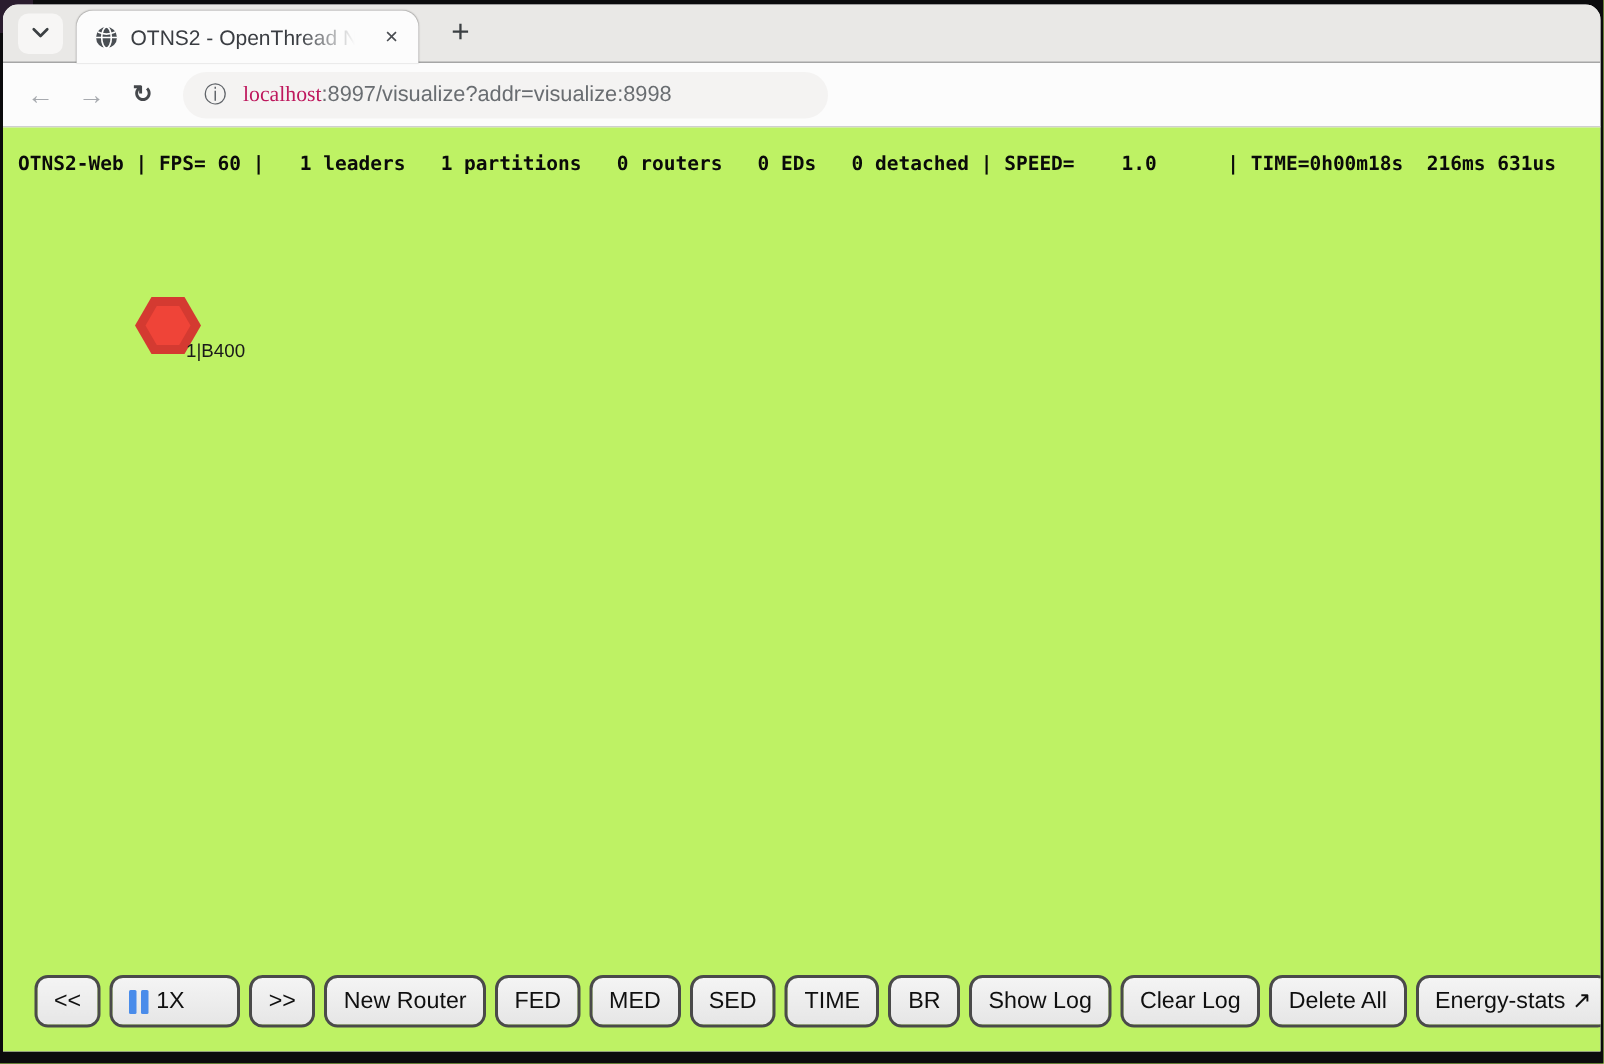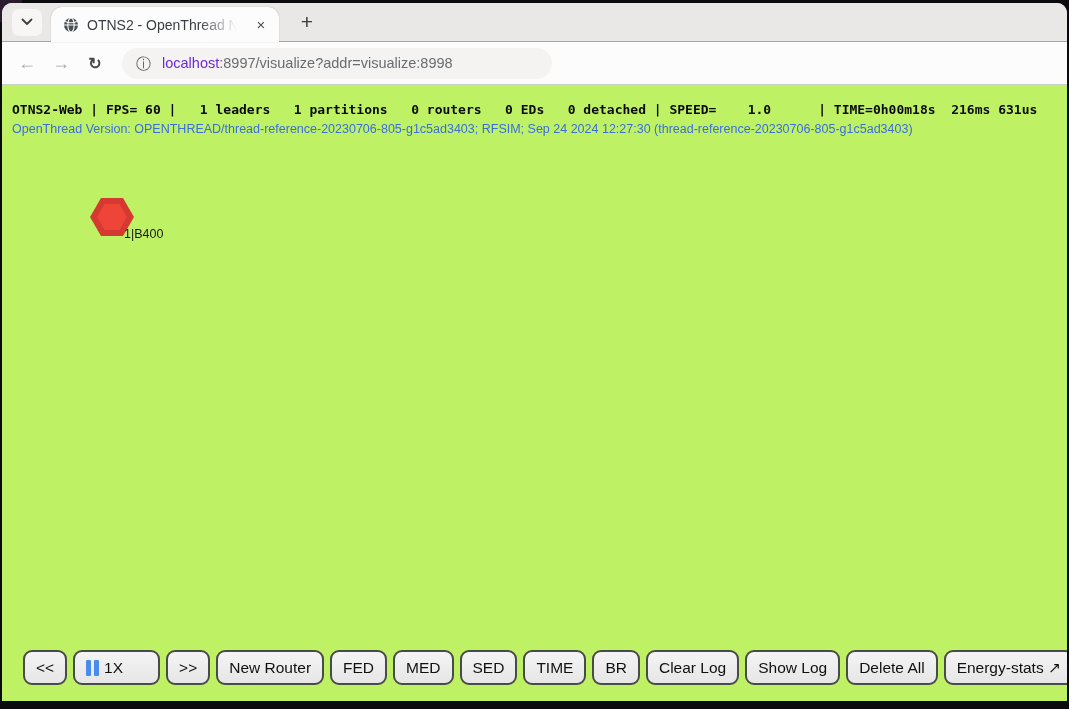--- a/index.html
+++ b/index.html
@@ -68,21 +68,21 @@
   .nav-back, .nav-fwd { color:#a7aaaf; }
   .nav-reload { color:#45484c; font-size:16px; font-weight:bold; }
   .url-pill {
     margin-left:8px; height:31px; width:430px;
     background:#f4f3f2; border-radius:16px;
     display:flex; align-items:center; gap:11px; padding:0 14px;
     cursor:text;
   }
   .info-icon { font-size:15px; color:#5f6368; line-height:1; }
   .url-text { font-size:14.5px; white-space:nowrap; }
-  .url-host { color:#6d28d9; }
+  .url-host { color:#be185d;font-family:Liberation Serif, serif; }
   .url-rest { color:#696d71; }
   
   .content { flex:1; position:relative; background:#bef264; }
   .status-line {
     position:absolute; left:10px; top:17px;
     font-family:"DejaVu Sans Mono", monospace;
     font-weight:bold; font-size:13px; color:#0a0a0a; white-space:pre;
   }
   .version-line {
     position:absolute; left:10px; top:37px;
@@ -140,21 +140,20 @@
     <div class="nav-icon nav-fwd">→</div>
     <div class="nav-icon nav-reload">↻</div>
     <div class="url-pill">
       <span class="info-icon">ⓘ</span>
       <span class="url-text"><span class="url-host">localhost</span><span class="url-rest">:8997/visualize?addr=visualize:8998</span></span>
     </div>
   </div>
 
   <div class="content">
     <div class="status-line">OTNS2-Web | FPS= 60 |   1 leaders   1 partitions   0 routers   0 EDs   0 detached | SPEED=    1.0      | TIME=0h00m18s  216ms 631us</div>
-    <div class="version-line">OpenThread Version: OPENTHREAD/thread-reference-20230706-805-g1c5ad3403; RFSIM; Sep 24 2024 12:27:30 (thread-reference-20230706-805-g1c5ad3403)</div>
 
     <svg class="node" width="48" height="44" viewBox="0 0 48 44">
       <polygon points="2,22 13,3 35,3 46,22 35,41 13,41" fill="#d43a31"></polygon>
       <polygon points="9,22 16.5,9 31.5,9 39,22 31.5,35 16.5,35" fill="#ef4438"></polygon>
     </svg>
     <div class="node-label">1|B400</div>
 
     <div class="toolbar" id="toolbar">
         <button class="tb-btn">
           <span>&lt;&lt;</span>
@@ -181,24 +180,24 @@
         <button class="tb-btn">
           <span>SED</span>
         </button>
         <button class="tb-btn">
           <span>TIME</span>
         </button>
         <button class="tb-btn">
           <span>BR</span>
         </button>
         <button class="tb-btn">
+          <span>Show Log</span>
+        </button>
+        <button class="tb-btn">
           <span>Clear Log</span>
-        </button>
-        <button class="tb-btn">
-          <span>Show Log</span>
         </button>
         <button class="tb-btn">
           <span>Delete All</span>
         </button>
         <button class="tb-btn">
           <span>Energy-stats ↗</span>
         </button>
       </div>
   </div>
 

